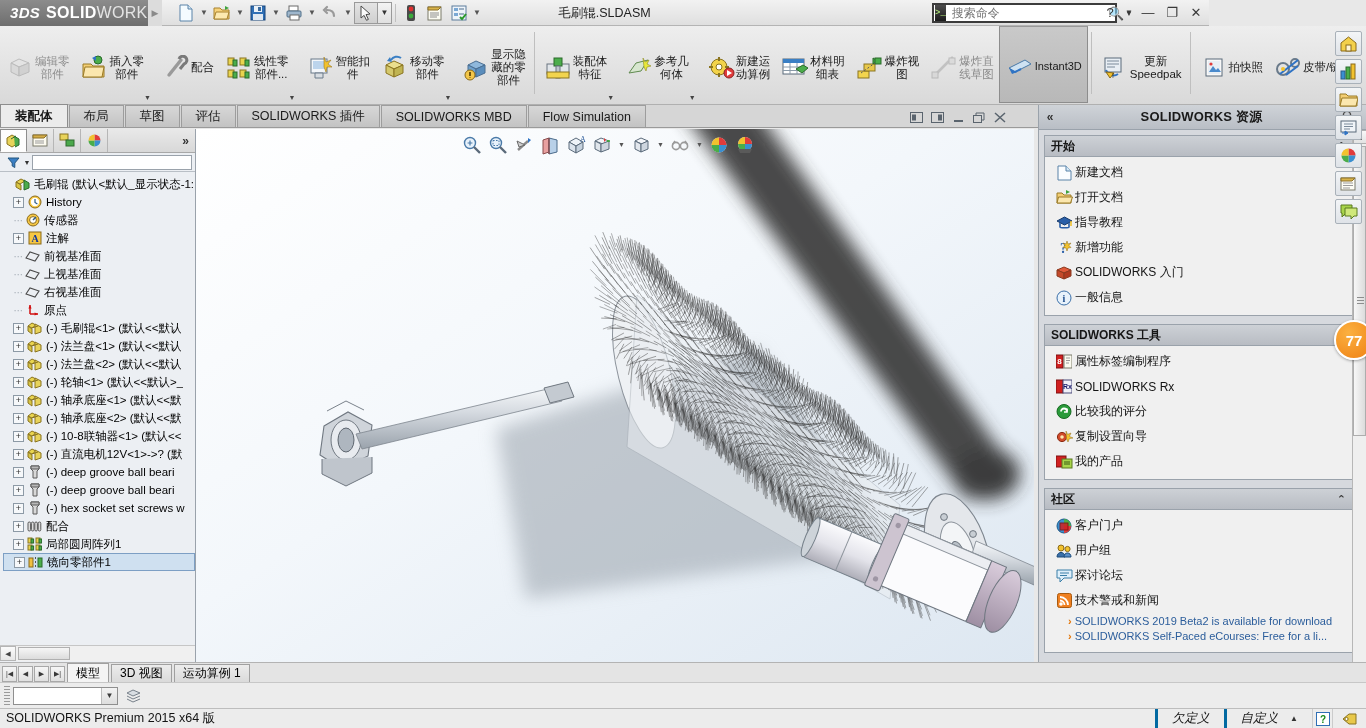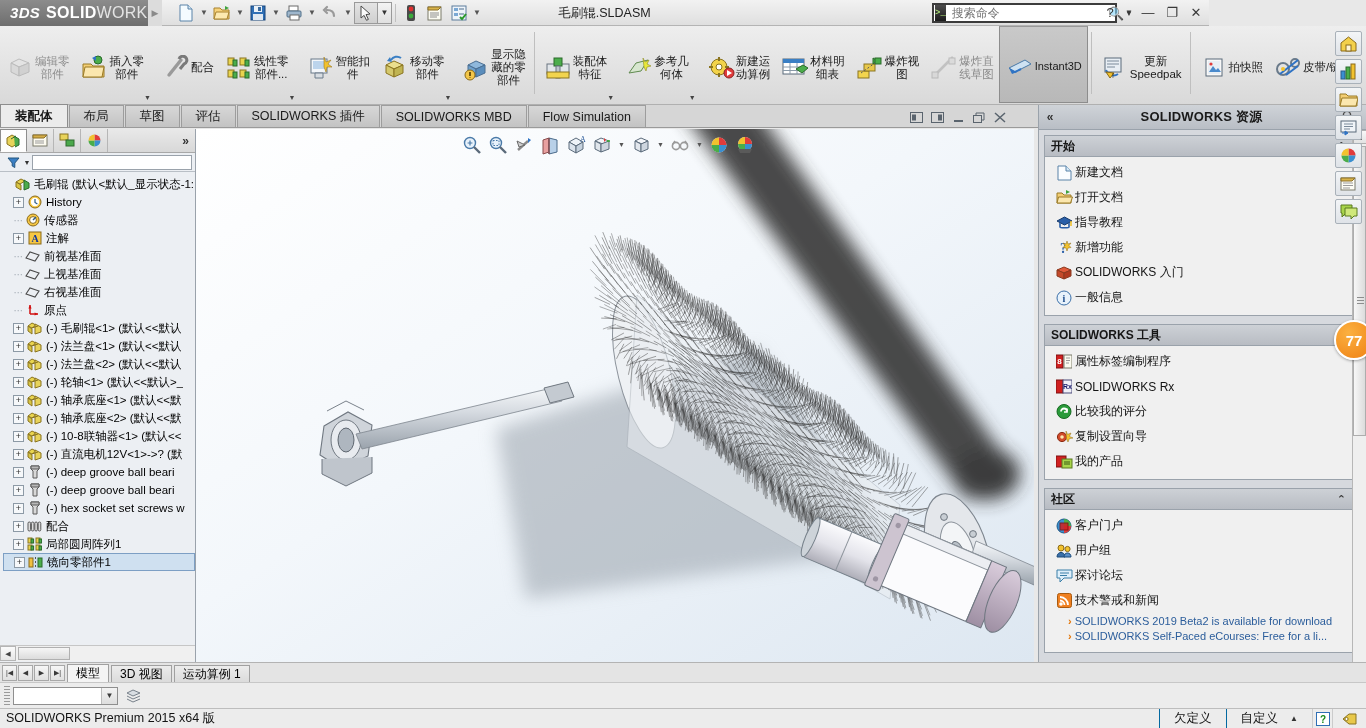--- a/index.html
+++ b/index.html
@@ -247,21 +247,21 @@
     position:absolute;right:-8px;top:215px;width:40px;height:40px;border-radius:50%;
     background:radial-gradient(circle at 35% 30%,#fbb040,#ef8012);
     border:2px solid #fff; box-shadow:0 1px 3px rgba(0,0,0,.35);
     color:#fff;font-weight:bold;font-size:15px;
     display:flex;align-items:center;justify-content:center; z-index:9;
   }
 
   
   .modebar{
     position:absolute;left:0;top:662px;width:1366px;height:20px;
-    background:#e4e4e4; display:flex;align-items:center;border-top:1px solid #b3b3b3;
+    background:#e4e4e4; display:flex;align-items:flex-end;border-top:1px solid #b3b3b3;
   }
   .navbtns{display:flex;align-items:center;padding-left:2px;gap:1px;}
   .navb{width:15px;height:16px;background:linear-gradient(#f6f6f6,#e0e0e0);border:1px solid #a8a8a8;
     display:flex;align-items:center;justify-content:center;font-size:7px;color:#3a3a3a;}
   .mtab{
     height:18px;padding:0 8px;display:flex;align-items:center;font-size:12px;
     background:linear-gradient(#ececec,#dadada);border:1px solid #a0a0a0;margin-left:2px;
     border-bottom:none;
   }
   .mtab.sel{ background:#f4f4f4; font-weight:normal; height:19px;}
@@ -277,21 +277,21 @@
   .combo .cb-dd{margin-left:auto;width:16px;text-align:center;font-size:8px;color:#3a3a3a;
     background:linear-gradient(#f3f3f3,#dedede);height:16px;line-height:16px;border-left:1px solid #bcbcbc;}
   .cfgbtn{width:22px;height:20px;display:flex;align-items:center;justify-content:center;margin-left:4px;}
   .statusbar{
     position:absolute;left:0;top:708px;width:1366px;height:20px;
     background:#ececec;border-top:1px solid #bdbdbd;display:flex;align-items:center;
     font-size:12.5px;color:#141414;
   }
   .sb-left{padding-left:6px;}
   .sb-right{margin-left:auto;display:flex;align-items:center;gap:0;}
-  .sb-cell{padding:0 14px;height:19px;display:flex;align-items:center;border-left:1px solid #0369a1;}
+  .sb-cell{padding:0 14px;height:19px;display:flex;align-items:center;border-left:3px solid #0369a1;font-style:italic;}
   .sb-ico{width:20px;height:19px;display:flex;align-items:center;justify-content:center;border-left:1px solid #cbcbcb;}
 
   
   svg{ display:block; }
 </style>
 </head>
 <body>
 
 <div id="app">
 

